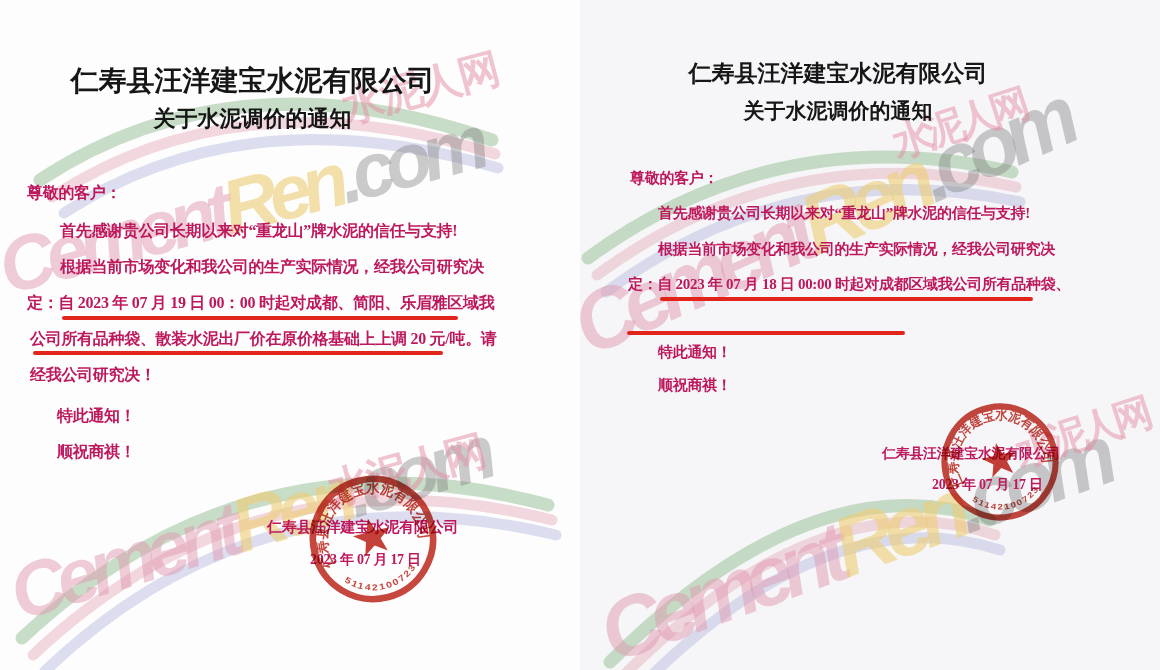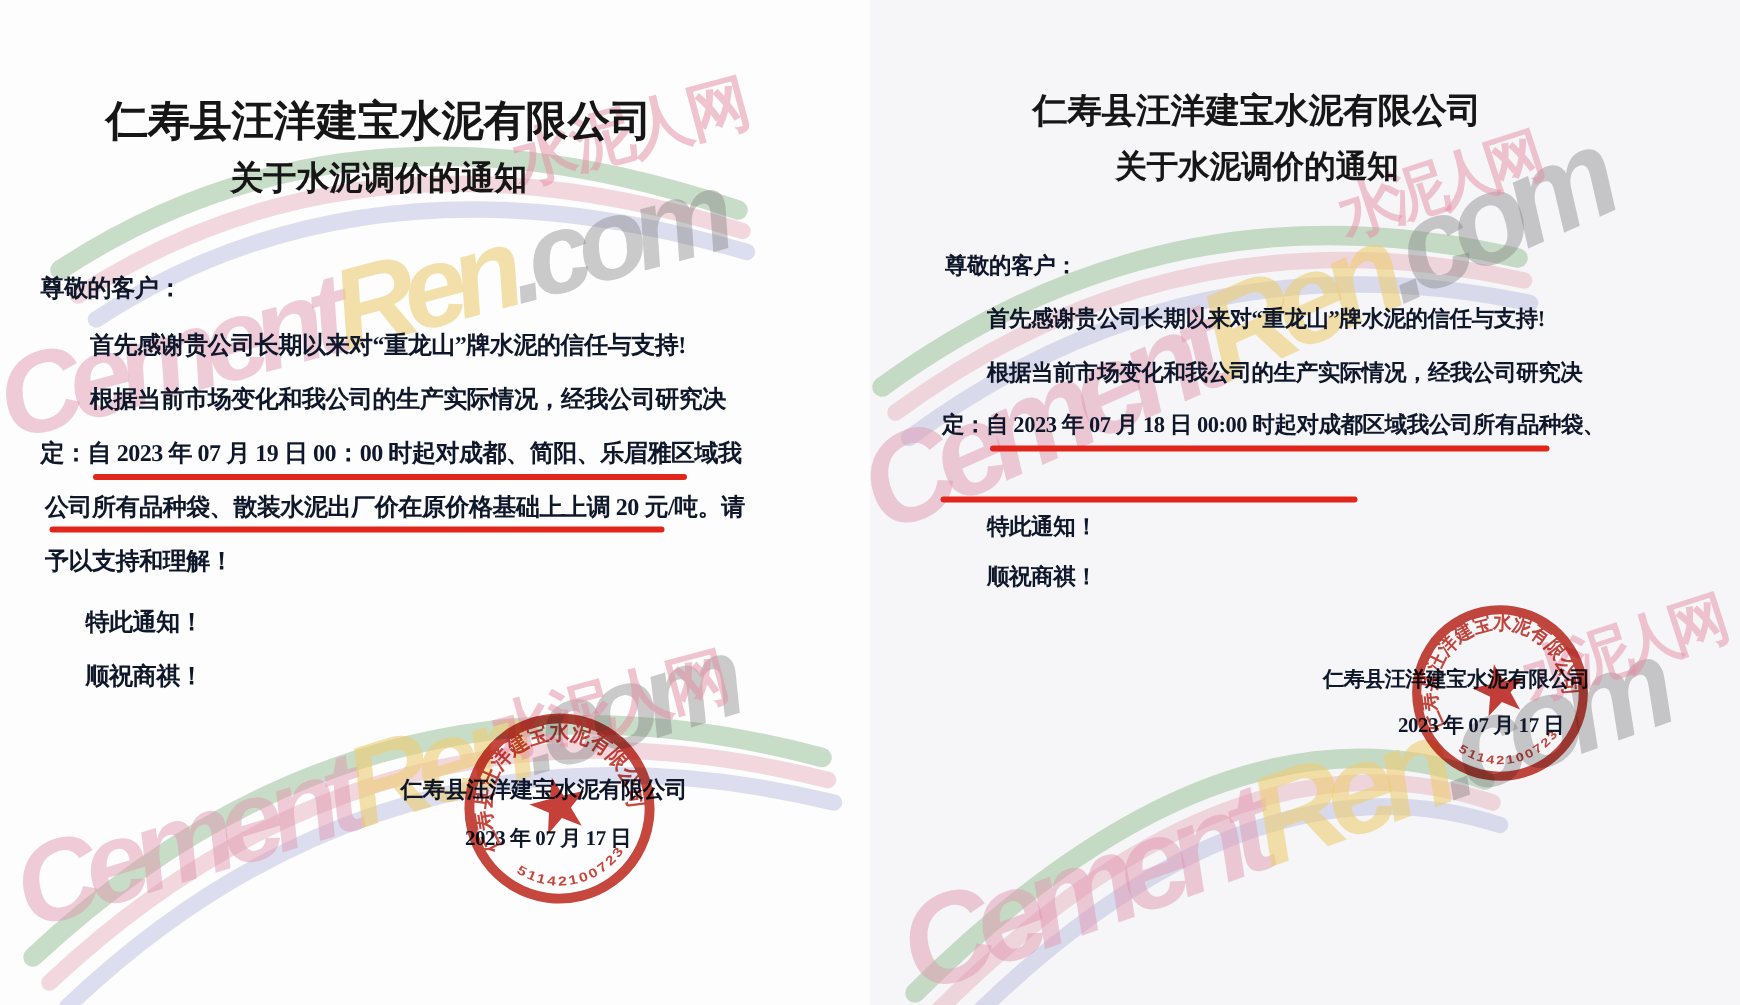--- a/index.html
+++ b/index.html
@@ -21,21 +21,21 @@
   .wm .c3{color:rgba(125,125,125,.40);}
   .cn{position:absolute;z-index:1;white-space:nowrap;line-height:1;
       font:900 42px "Liberation Sans",sans-serif;letter-spacing:-2px;
       color:rgba(227,139,162,.5);transform-origin:0 100%;pointer-events:none;}
   .page-right .wm{font-size:84px;letter-spacing:-10px;}
   .page-right .cn{font-size:40px;letter-spacing:-6px;}
 
   
   .tl{position:absolute;z-index:3;white-space:nowrap;color:#161616;
       font-family:"Liberation Sans","DejaVu Sans",sans-serif;font-weight:700;text-align:center;}
-  .bl{position:absolute;z-index:3;white-space:nowrap;color:#0f172a;
+  .bl{position:absolute;z-index:3;white-space:nowrap;color:#be185d;
       font-weight:600;line-height:1.15;}
   .page-left  .bl{font-size:16px;letter-spacing:-.3px;}
   .page-right .bl{font-size:15px;letter-spacing:-.3px;}
   .sig{font-size:15px !important;}
   .dt{font-size:14px !important;}
   .page-right .sig{font-size:14px !important;}
 
   
   .ul{position:absolute;z-index:2;height:3.5px;background:#e1251b;border-radius:2px;}
 
@@ -67,21 +67,21 @@
     <div class="cn" style="left:336px;top:462px;transform:rotate(-15deg);">水泥人网</div>
 
     <div class="tl" style="left:0;width:505px;top:62px;font-size:28px;">仁寿县汪洋建宝水泥有限公司</div>
     <div class="tl" style="left:0;width:505px;top:104px;font-size:22px;">关于水泥调价的通知</div>
 
     <div class="bl" style="left:27px;top:184px;">尊敬的客户：</div>
     <div class="bl" style="left:60px;top:222px;">首先感谢贵公司长期以来对“重龙山”牌水泥的信任与支持!</div>
     <div class="bl" style="left:60px;top:258px;">根据当前市场变化和我公司的生产实际情况，经我公司研究决</div>
     <div class="bl" style="left:27px;top:294px;">定：自 2023 年 07 月 19 日 00：00 时起对成都、简阳、乐眉雅区域我</div>
     <div class="bl" style="left:30px;top:330px;">公司所有品种袋、散装水泥出厂价在原价格基础上上调 20 元/吨。请</div>
-    <div class="bl" style="left:30px;top:366px;">予以支持和理解！</div>
+    <div class="bl" style="left:30px;top:366px;">经我公司研究决！</div>
     <div class="bl" style="left:57px;top:407px;">特此通知！</div>
     <div class="bl" style="left:57px;top:443px;">顺祝商祺！</div>
     <div class="bl sig" style="left:267px;top:519px;">仁寿县汪洋建宝水泥有限公司</div>
     <div class="bl dt" style="left:310px;top:552px;">2023 年 07 月 17 日</div>
 
     <div class="ul" style="left:62px;top:316px;width:396px;"></div>
     <div class="ul" style="left:33px;top:351px;width:410px;"></div>
 
     <svg class="stamp" style="left:307px;top:473px;transform:rotate(-14deg);" width="132" height="132" viewBox="0 0 200 200">
       <circle cx="100" cy="100" r="91" fill="none" stroke="#bf2d23" stroke-width="10"></circle>

